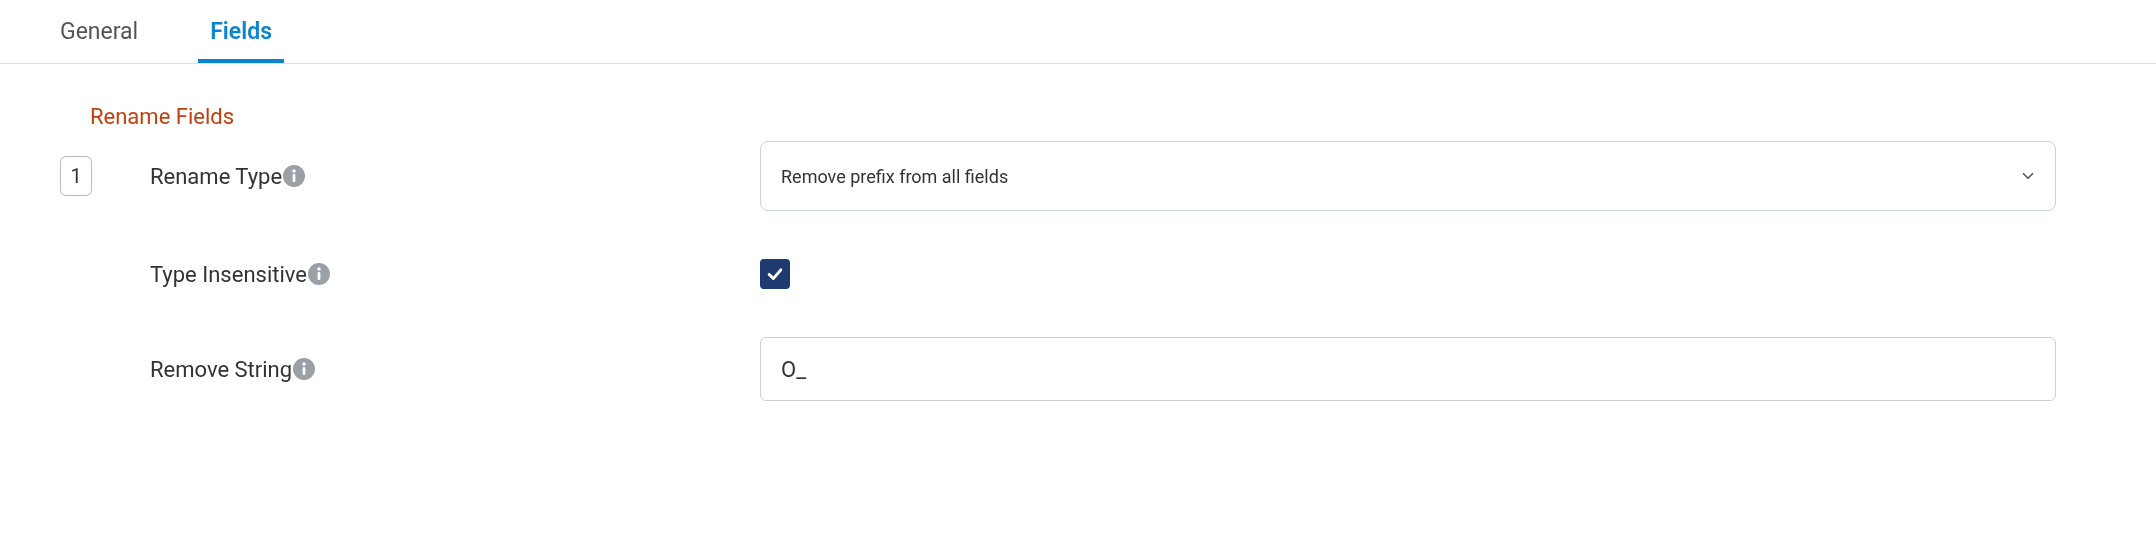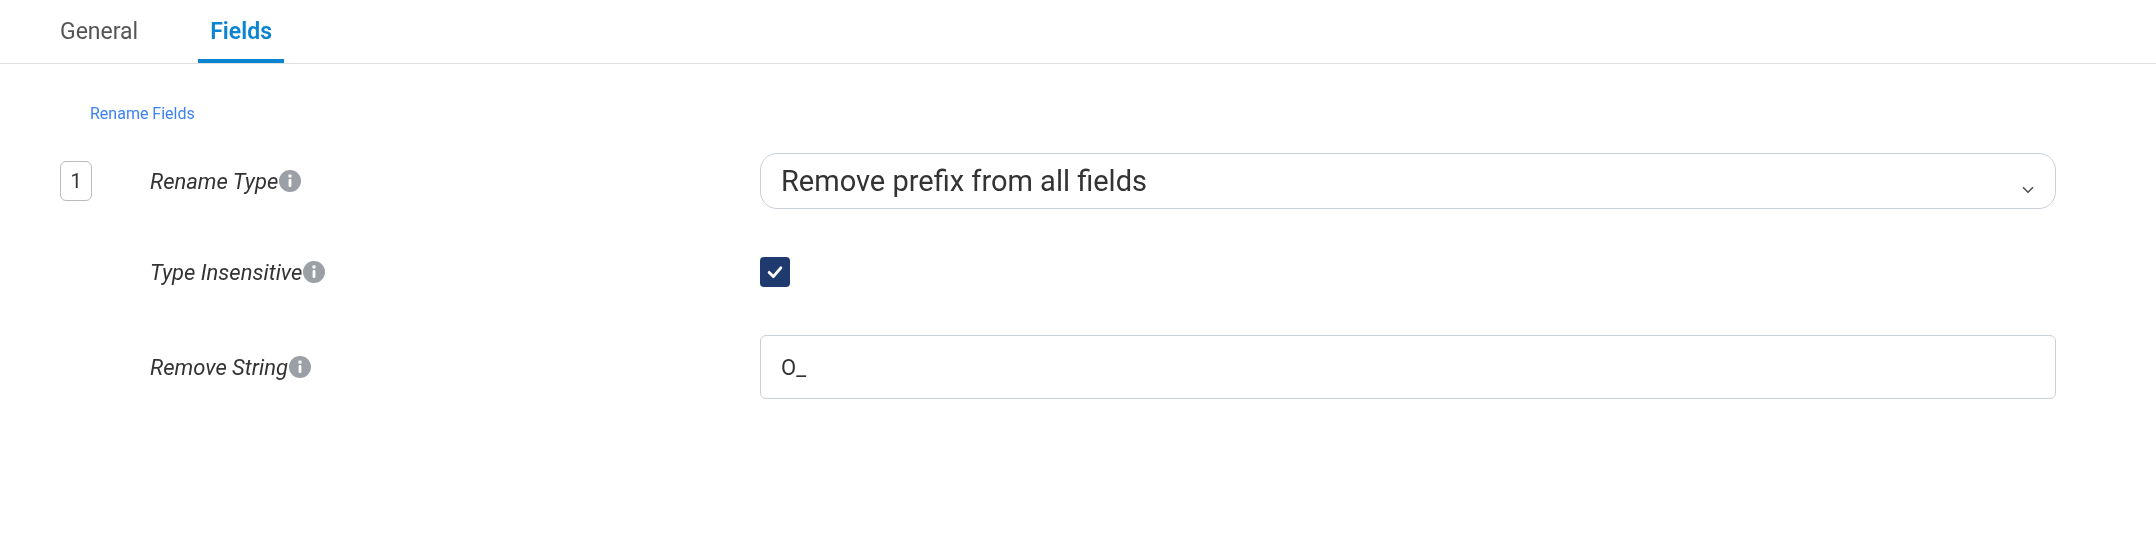--- a/index.html
+++ b/index.html
@@ -31,23 +31,23 @@
     }
     .tab.active {
       color: #0b84d1;
       font-weight: 600;
       border-bottom: 4px solid #0b84d1;
     }
     .content {
       padding: 40px 40px 40px 60px;
     }
     .section-title {
-      font-size: 16px;
-      color: #3b82f6;
-      margin-bottom: 30px;
+      font-size: 22px;
+      color: #c2410c;
+      margin-bottom: 12px;
       margin-left: 30px;
     }
     .form-row {
       display: flex;
       align-items: center;
       margin-bottom: 48px;
     }
     .row-index-col {
       width: 60px;
       flex-shrink: 0;
@@ -62,45 +62,44 @@
       border-radius: 6px;
       font-size: 20px;
       color: #333;
     }
     .label-col {
       width: 640px;
       flex-shrink: 0;
       display: flex;
       align-items: center;
       padding-left: 30px;
-      font-style: italic;
     }
     .field-label {
       font-size: 22px;
       color: #333;
     }
     .info-icon {
       width: 24px;
       height: 24px;
       flex-shrink: 0;
       cursor: pointer;
     }
     .control-col {
       flex: 1;
       padding-right: 60px;
     }
     .select-box {
       position: relative;
       border: 1px solid #c9d0d6;
-      border-radius: 17px;
-      height: 56px;
+      border-radius: 8px;
+      height: 70px;
       display: flex;
       align-items: center;
       padding: 0 50px 0 20px;
-      font-size: 29px;
+      font-size: 18px;
       color: #333;
       cursor: pointer;
       background: #fff;
     }
     .select-chevron {
       position: absolute;
       right: 18px;
       top: 50%;
       transform: translateY(-50%);
       width: 18px;

